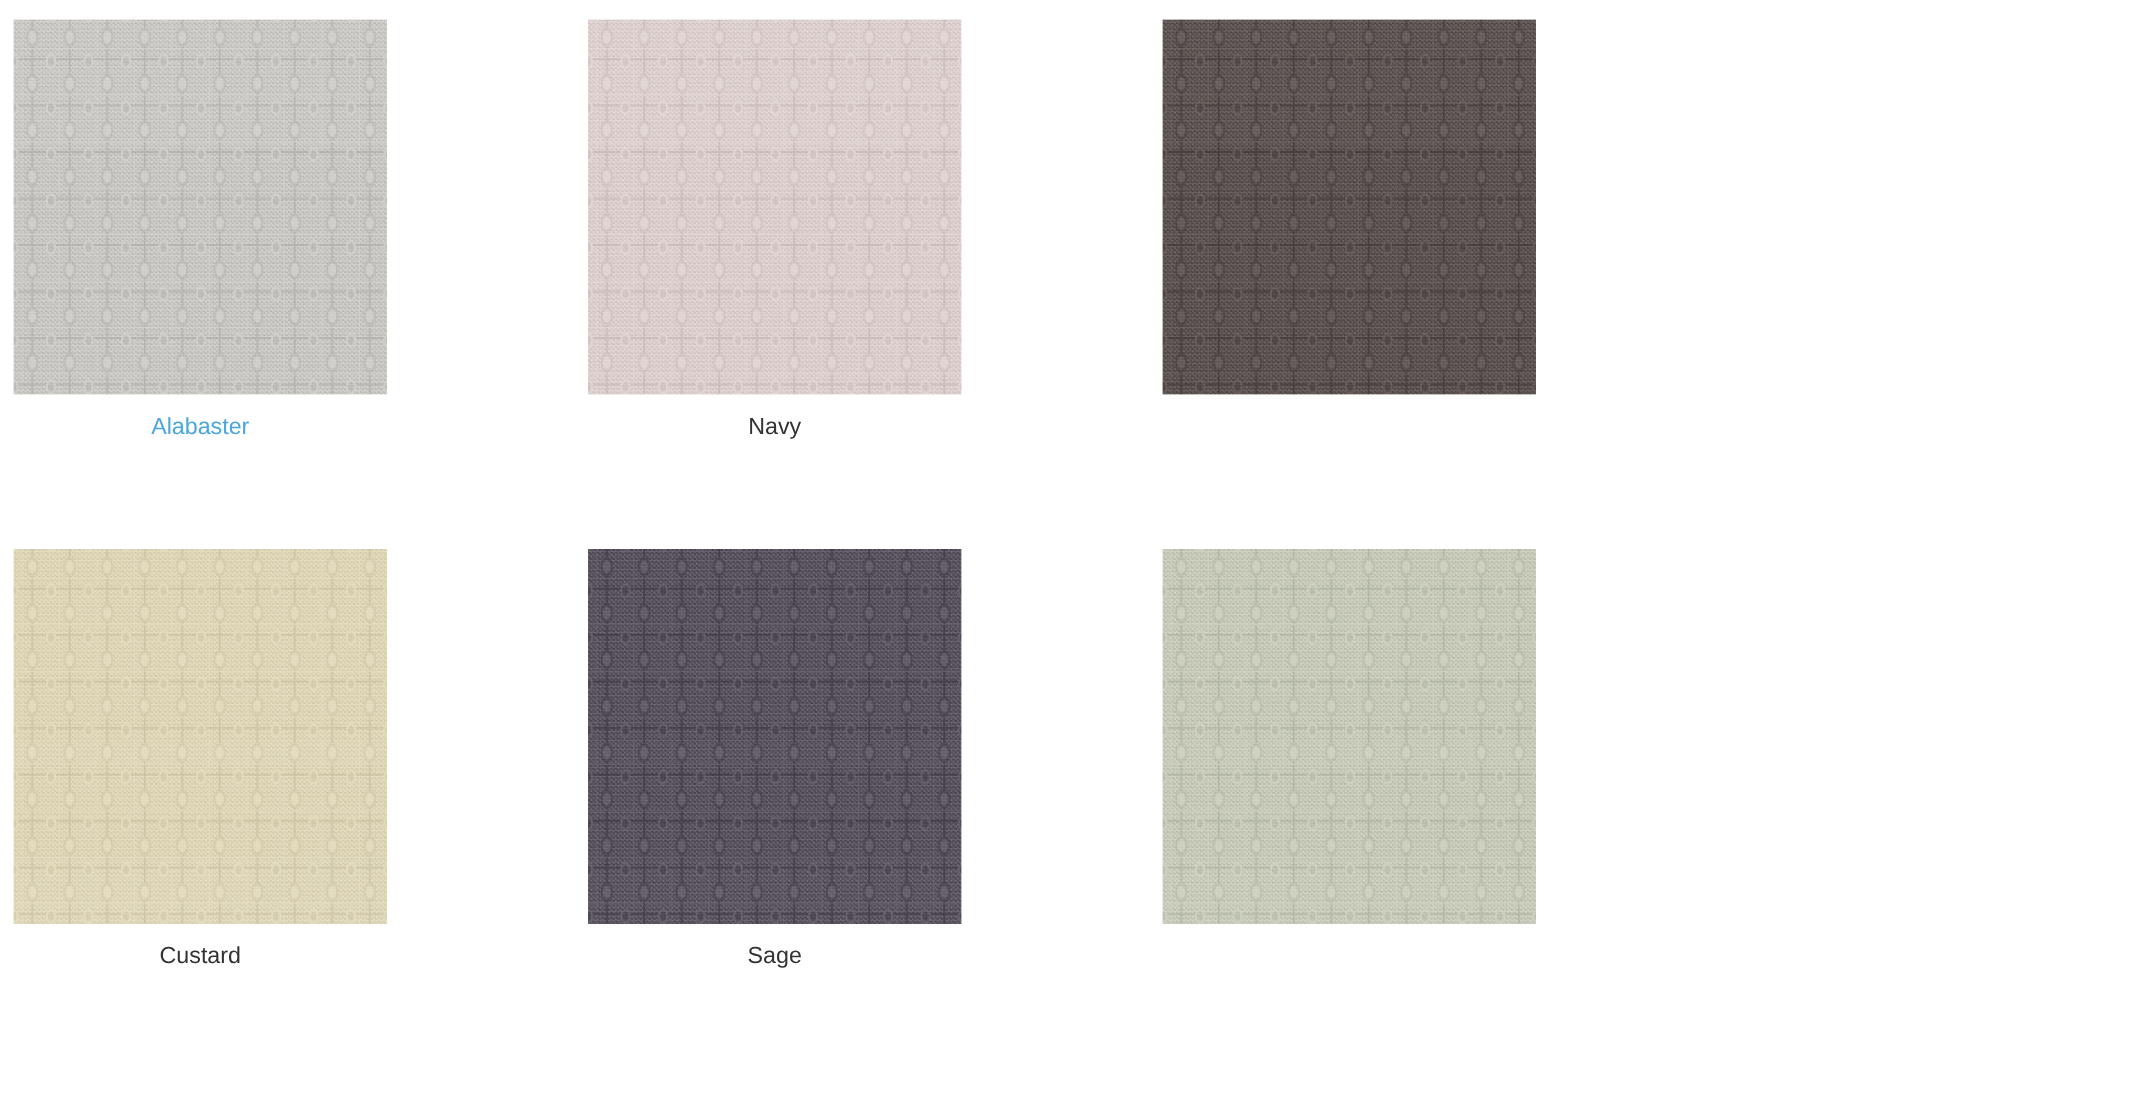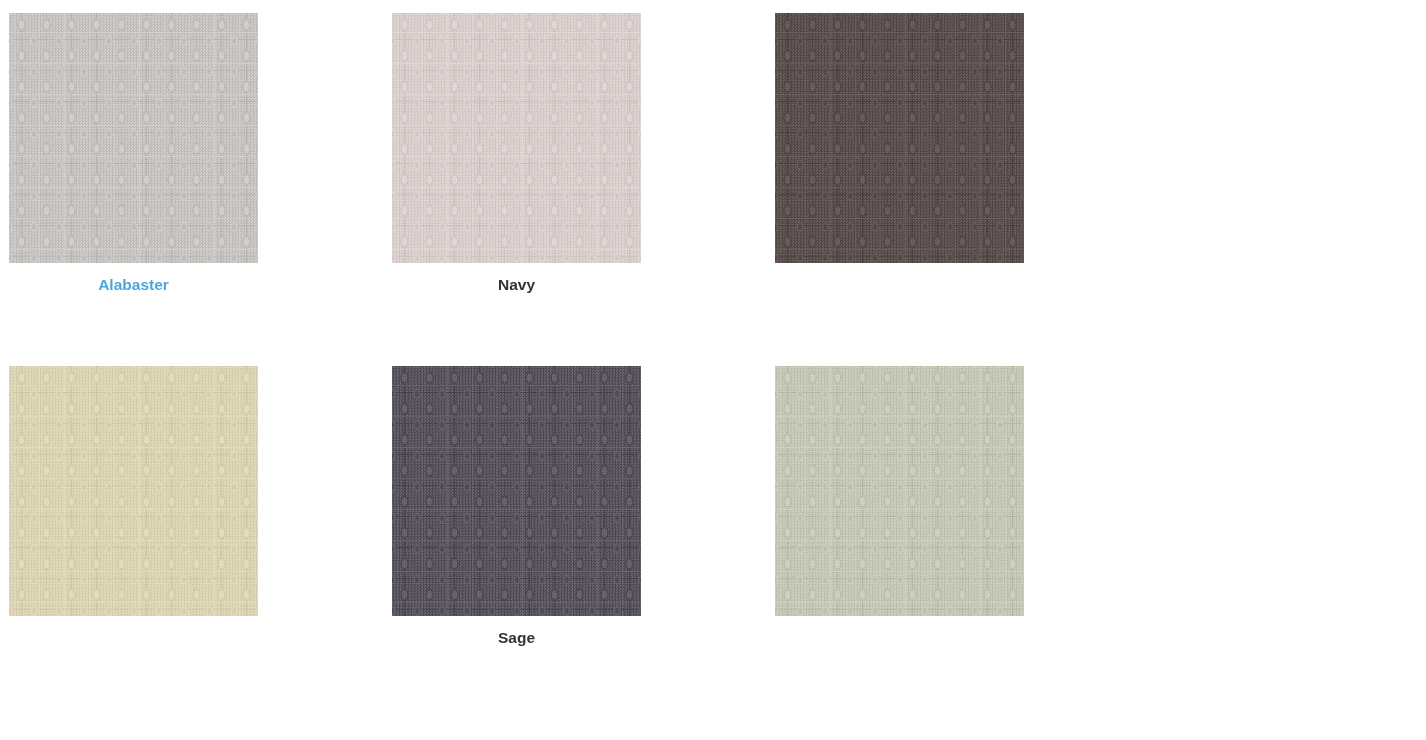--- a/index.html
+++ b/index.html
@@ -66,21 +66,20 @@
   }
 
   .swatch-label {
     width: 249px;
     text-align: center;
     font-size: 15.5px;
     line-height: 20px;
     margin-top: 12px;
     color: #333333;
     white-space: nowrap;
-    font-weight: bold;
   }
   .swatch-label.is-selected { color: #4ba6dd; }
 </style>
 </head>
 <body>
 
 <div id="swatch-grid" style="background: rgb(255, 255, 255);">
     <div class="swatch-cell">
       <div class="swatch-tile">
         <div class="tex-base" style="background: rgb(201, 199, 196);"></div>
@@ -103,20 +102,21 @@
         <div class="tex-motif" style="background-image: radial-gradient(7px 11px at 50% 38%, rgb(110, 100, 98) 0%, rgb(110, 100, 98) 34%, rgb(70, 62, 61) 44%, rgb(70, 62, 61) 56%, transparent 62%), radial-gradient(6px 9px at 50% 40%, rgb(70, 62, 61) 0%, rgb(70, 62, 61) 30%, rgb(110, 100, 98) 40%, rgb(110, 100, 98) 52%, transparent 60%), repeating-linear-gradient(0deg, transparent 0px, transparent 4px, rgb(58, 51, 50) 4px, rgb(58, 51, 50) 5px, transparent 5px, transparent 11px, rgb(110, 100, 98) 11px, rgb(110, 100, 98) 12px, transparent 12px, transparent 31px), repeating-linear-gradient(90deg, transparent 0px, transparent 5px, rgb(110, 100, 98) 5px, rgb(110, 100, 98) 6px, transparent 6px, transparent 12px, rgb(58, 51, 50) 12px, rgb(58, 51, 50) 13px, transparent 13px, transparent 25px), repeating-conic-gradient(rgb(70, 62, 61) 0%, rgb(70, 62, 61) 25%, rgb(110, 100, 98) 0%, rgb(110, 100, 98) 50%); opacity: 0.55;"></div>
         <div class="tex-noise"></div>
       </div>
     </div>
     <div class="swatch-cell">
       <div class="swatch-tile">
         <div class="tex-base" style="background: rgb(221, 213, 182);"></div>
         <div class="tex-motif" style="background-image: radial-gradient(7px 11px at 50% 38%, rgb(231, 224, 196) 0%, rgb(231, 224, 196) 34%, rgb(206, 198, 166) 44%, rgb(206, 198, 166) 56%, transparent 62%), radial-gradient(6px 9px at 50% 40%, rgb(206, 198, 166) 0%, rgb(206, 198, 166) 30%, rgb(231, 224, 196) 40%, rgb(231, 224, 196) 52%, transparent 60%), repeating-linear-gradient(0deg, transparent 0px, transparent 4px, rgb(195, 187, 155) 4px, rgb(195, 187, 155) 5px, transparent 5px, transparent 11px, rgb(231, 224, 196) 11px, rgb(231, 224, 196) 12px, transparent 12px, transparent 31px), repeating-linear-gradient(90deg, transparent 0px, transparent 5px, rgb(231, 224, 196) 5px, rgb(231, 224, 196) 6px, transparent 6px, transparent 12px, rgb(195, 187, 155) 12px, rgb(195, 187, 155) 13px, transparent 13px, transparent 25px), repeating-conic-gradient(rgb(206, 198, 166) 0%, rgb(206, 198, 166) 25%, rgb(231, 224, 196) 0%, rgb(231, 224, 196) 50%); opacity: 0.55;"></div>
         <div class="tex-noise"></div>
       </div>
+      <div class="swatch-label">Custard</div>
     </div>
     <div class="swatch-cell">
       <div class="swatch-tile">
         <div class="tex-base" style="background: rgb(91, 85, 96);"></div>
         <div class="tex-motif" style="background-image: radial-gradient(7px 11px at 50% 38%, rgb(111, 106, 118) 0%, rgb(111, 106, 118) 34%, rgb(67, 62, 73) 44%, rgb(67, 62, 73) 56%, transparent 62%), radial-gradient(6px 9px at 50% 40%, rgb(67, 62, 73) 0%, rgb(67, 62, 73) 30%, rgb(111, 106, 118) 40%, rgb(111, 106, 118) 52%, transparent 60%), repeating-linear-gradient(0deg, transparent 0px, transparent 4px, rgb(55, 51, 60) 4px, rgb(55, 51, 60) 5px, transparent 5px, transparent 11px, rgb(111, 106, 118) 11px, rgb(111, 106, 118) 12px, transparent 12px, transparent 31px), repeating-linear-gradient(90deg, transparent 0px, transparent 5px, rgb(111, 106, 118) 5px, rgb(111, 106, 118) 6px, transparent 6px, transparent 12px, rgb(55, 51, 60) 12px, rgb(55, 51, 60) 13px, transparent 13px, transparent 25px), repeating-conic-gradient(rgb(67, 62, 73) 0%, rgb(67, 62, 73) 25%, rgb(111, 106, 118) 0%, rgb(111, 106, 118) 50%); opacity: 0.55;"></div>
         <div class="tex-noise"></div>
       </div>
       <div class="swatch-label">Sage</div>
     </div>
     <div class="swatch-cell">

